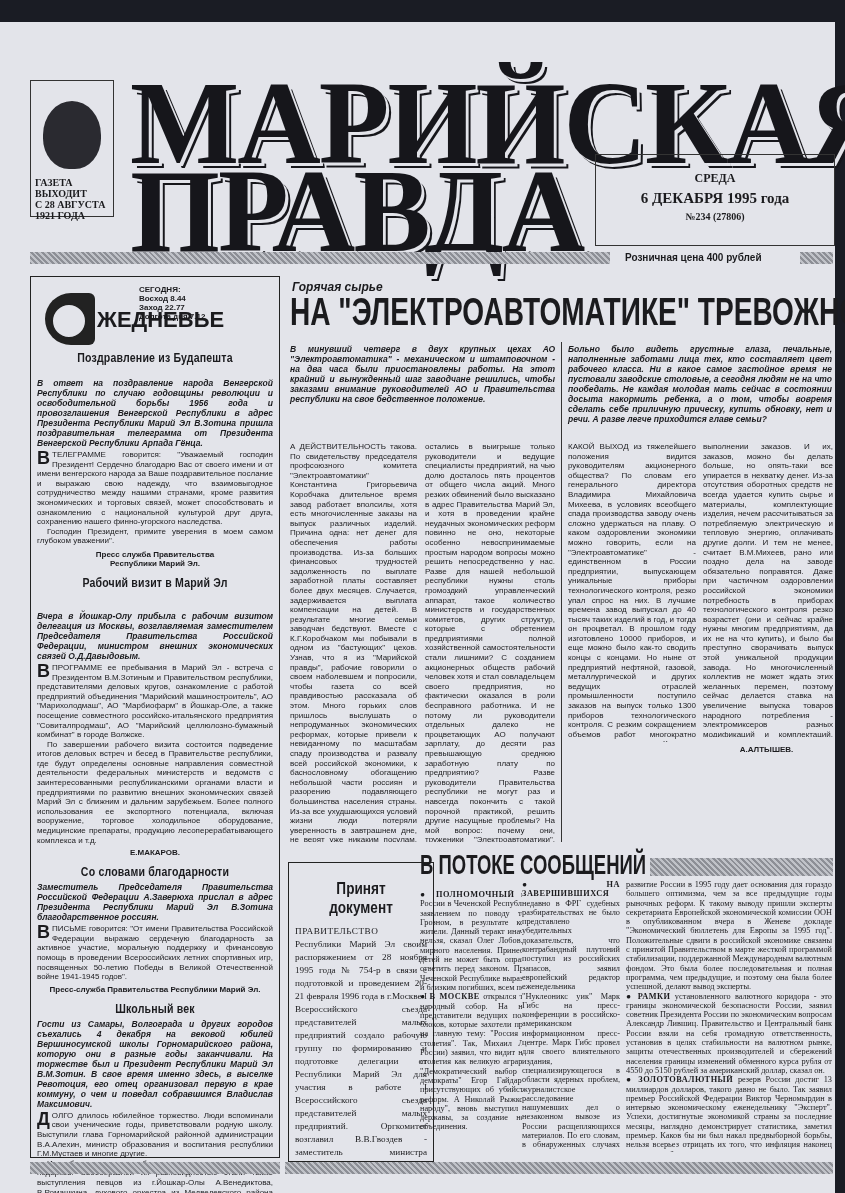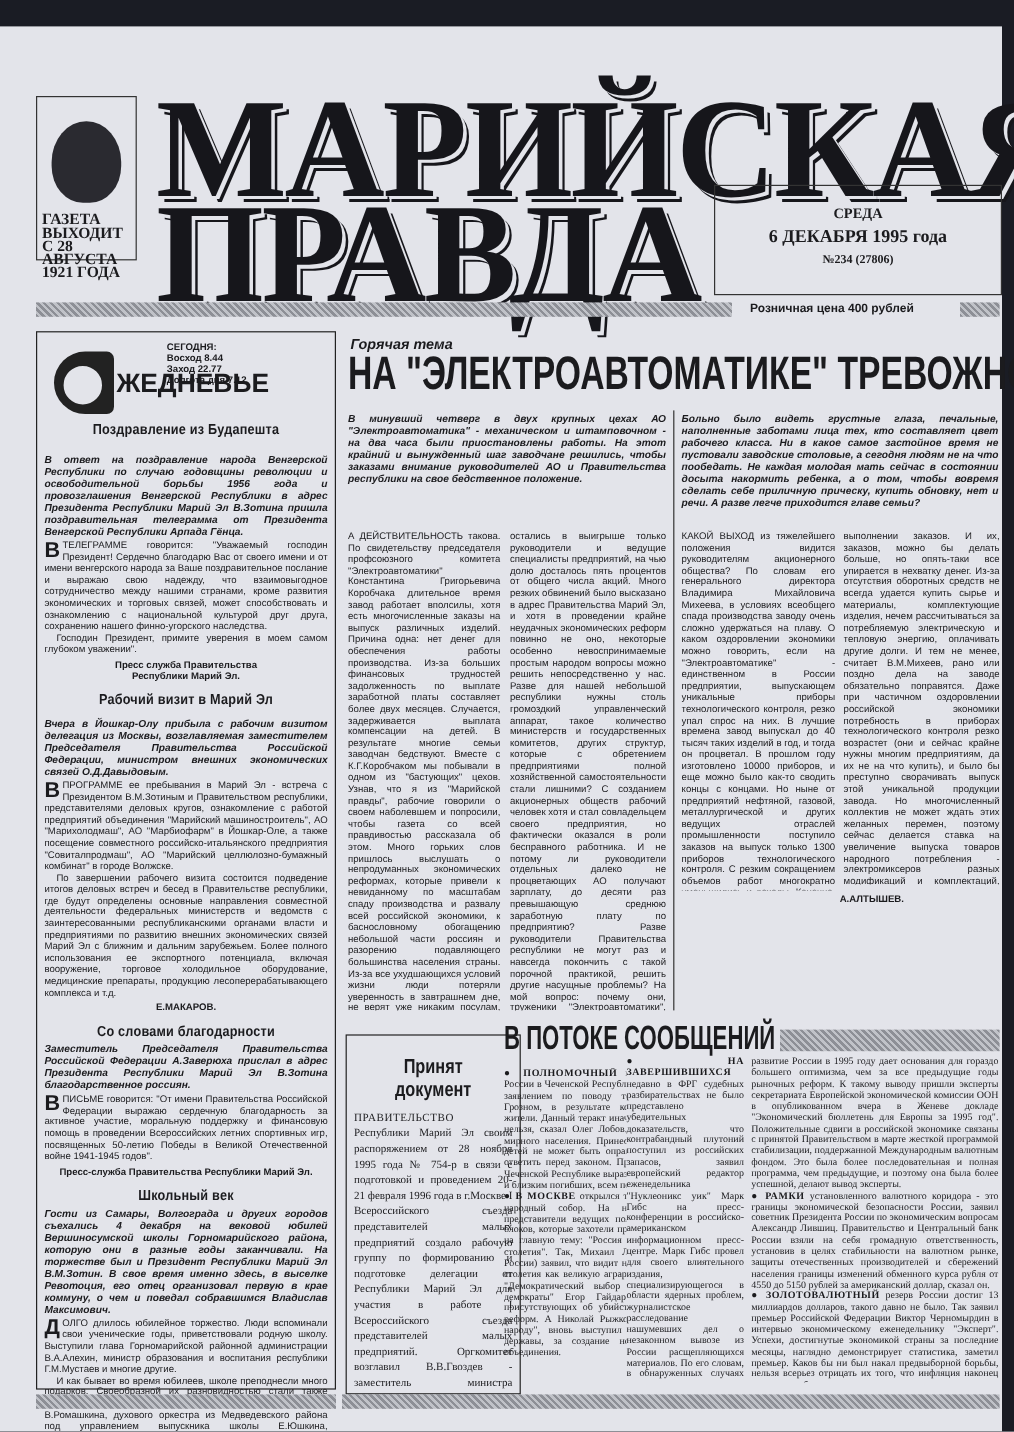--- a/index.html
+++ b/index.html
@@ -1,21 +1,21 @@
 <!DOCTYPE html>
 <html><head>
 <meta charset="utf-8">
 <style>
   html, body { margin:0; padding:0; }
   body { width:845px; height:1193px; background:#1a1c24; position:relative; overflow:hidden; font-family:"Liberation Sans", sans-serif; color:#1b1b1e; }
   .page { position:absolute; left:0; top:22px; width:835px; height:1171px; background:#e3e4ea; }
   .abs { position:absolute; }
   .masthead-box { left:30px; top:58px; width:82px; height:135px; border:1px solid #333; }
   .emblem { left:12px; top:20px; width:58px; height:68px; border-radius:50% 50% 45% 45%; background:#2a2a30; }
-  .founded { left:4px; top:96px; width:76px; font-family:"Liberation Serif", serif; font-size:13px; line-height:11px; font-weight:bold; }
+  .founded { left:4px; top:96px; width:76px; font-family:"Liberation Serif", serif; font-size:10px; line-height:11px; font-weight:bold; }
   .title { left:130px; font-family:"Liberation Serif", serif; font-weight:900; font-size:118px; line-height:100px; letter-spacing:-2px; color:#16161b; text-shadow:3px 3px 0 #e3e4ea, 5px 5px 0 #16161b; transform:scaleX(0.98); transform-origin:left; }
   .title1 { top:52px; }
   .title2 { top:140px; }
   .date-box { left:595px; top:132px; width:238px; height:90px; border:1px solid #333; text-align:center; font-family:"Liberation Serif", serif; font-weight:bold; }
   .date-box .dow { font-size:12px; margin-top:16px; }
   .date-box .date { font-size:15px; margin-top:4px; }
   .date-box .issue { font-size:10px; margin-top:4px; }
   .stripe { background:repeating-linear-gradient(45deg,#8d8f96 0 2px,#c0c2c8 2px 4px); }
   .price { left:625px; top:230px; font-size:10px; font-weight:bold; }
   .col-text { font-size:8px; line-height:9.6px; text-align:justify; }
@@ -86,21 +86,21 @@
       <div class="col-text" style="margin-top:2px;">
         <span class="dropcap">В</span><span>ТЕЛЕГРАММЕ говорится: "Уважаемый господин Президент! Сердечно благодарю Вас от своего имени и от имени венгерского народа за Ваше поздравительное послание и выражаю свою надежду, что взаимовыгодное сотрудничество между нашими странами, кроме развития экономических и торговых связей, может способствовать и ознакомлению с национальной культурой друг друга, сохранению нашего финно-угорского наследства.</span>
       </div>
       <div class="col-text" style="text-indent:10px;">Господин Президент, примите уверения в моем самом глубоком уважении".</div>
       <div class="sign" style="margin-top:4px;">
         <div>Пресс служба Правительства</div>
         <div>Республики Марий Эл.</div>
       </div>
 
       <div class="sec-head" style="margin-top:8px;">Рабочий визит в Марий Эл</div>
-      <div class="italic-lede" style="margin-top:8px;">Вчера в Йошкар-Олу прибыла с рабочим визитом делегация из Москвы, возглавляемая заместителем Председателя Правительства Российской Федерации, министром внешних экономических связей О.Д.Давыдовым.</div>
+      <div class="italic-lede" style="margin-top:21px;">Вчера в Йошкар-Олу прибыла с рабочим визитом делегация из Москвы, возглавляемая заместителем Председателя Правительства Российской Федерации, министром внешних экономических связей О.Д.Давыдовым.</div>
       <div class="col-text" style="margin-top:2px;">
         <span class="dropcap">В</span><span>ПРОГРАММЕ ее пребывания в Марий Эл - встреча с Президентом В.М.Зотиным и Правительством республики, представителями деловых кругов, ознакомление с работой предприятий объединения "Марийский машиностроитель", АО "Марихолодмаш", АО "Марбиофарм" в Йошкар-Оле, а также посещение совместного российско-итальянского предприятия "Совиталпродмаш", АО "Марийский целлюлозно-бумажный комбинат" в городе Волжске.</span>
       </div>
       <div class="col-text" style="text-indent:10px;">По завершении рабочего визита состоится подведение итогов деловых встреч и бесед в Правительстве республики, где будут определены основные направления совместной деятельности федеральных министерств и ведомств с заинтересованными республиканскими органами власти и предприятиями по развитию внешних экономических связей Марий Эл с ближним и дальним зарубежьем. Более полного использования ее экспортного потенциала, включая вооружение, торговое холодильное оборудование, медицинские препараты, продукцию лесоперерабатывающего комплекса и т.д.</div>
       <div class="sign" style="margin-top:3px;">Е.МАКАРОВ.</div>
 
       <div class="sec-head" style="margin-top:8px;">Со словами благодарности</div>
       <div class="italic-lede" style="margin-top:3px;">Заместитель Председателя Правительства Российской Федерации А.Заверюха прислал в адрес Президента Республики Марий Эл В.Зотина благодарственное россиян.</div>
       <div class="col-text" style="margin-top:2px;">
         <span class="dropcap">В</span><span>ПИСЬМЕ говорится: "От имени Правительства Российской Федерации выражаю сердечную благодарность за активное участие, моральную поддержку и финансовую помощь в проведении Всероссийских летних спортивных игр, посвященных 50-летию Победы в Великой Отечественной войне 1941-1945 годов".</span>
@@ -112,32 +112,32 @@
       <div class="col-text" style="margin-top:2px;">
         <span class="dropcap">Д</span><span>ОЛГО длилось юбилейное торжество. Люди вспоминали свои ученические годы, приветствовали родную школу. Выступили глава Горномарийской районной администрации В.А.Алехин, министр образования и воспитания республики Г.М.Мустаев и многие другие.</span>
       </div>
       <div class="col-text" style="text-indent:10px;">И как бывает во время юбилеев, школе преподнесли много подарков. Своеобразной их разновидностью стали также выступления певцов из г.Йошкар-Олы А.Венедиктова, В.Ромашкина, духового оркестра из Медведевского района под управлением выпускника школы Е.Юшкина, горномарийского ансамбля "Аяр" и учащихся школы-юбиляра.</div>
       <div class="sign" style="margin-top:3px;">О.ЛЕТОВ.</div>
 
     </div>
   </div>
   <div class="abs stripe" style="left:30px; top:1140px; width:250px; height:12px;"></div>
 
-  <div class="abs hot-kicker">Горячая тема</div>
+  <div class="abs hot-kicker">Горячая сырье</div>
   <div class="abs main-head">НА "ЭЛЕКТРОАВТОМАТИКЕ" ТРЕВОЖНО</div>
 
   <div class="abs italic-lede" style="left:290px; top:322px; width:265px;">В минувший четверг в двух крупных цехах АО "Электроавтоматика" - механическом и штамповочном - на два часа были приостановлены работы. На этот крайний и вынужденный шаг заводчане решились, чтобы заказами внимание руководителей АО и Правительства республики на свое бедственное положение.</div>
   <div class="abs italic-lede" style="left:568px; top:322px; width:264px;">Больно было видеть грустные глаза, печальные, наполненные заботами лица тех, кто составляет цвет рабочего класса. Ни в какое самое застойное время не пустовали заводские столовые, а сегодня людям не на что пообедать. Не каждая молодая мать сейчас в состоянии досыта накормить ребенка, а о том, чтобы вовремя сделать себе приличную прическу, купить обновку, нет и речи. А разве легче приходится главе семьи?</div>
   <div class="abs vrule" style="left:561px; top:320px; height:500px;"></div>
 
   <div class="abs col-text" style="left:290px; top:420px; width:127px; height:400px; overflow:hidden;">А ДЕЙСТВИТЕЛЬНОСТЬ такова. По свидетельству председателя профсоюзного комитета "Электроавтоматики" Константина Григорьевича Коробчака длительное время завод работает вполсилы, хотя есть многочисленные заказы на выпуск различных изделий. Причина одна: нет денег для обеспечения работы производства. Из-за больших финансовых трудностей задолженность по выплате заработной платы составляет более двух месяцев. Случается, задерживается выплата компенсации на детей. В результате многие семьи заводчан бедствуют. Вместе с К.Г.Коробчаком мы побывали в одном из "бастующих" цехов. Узнав, что я из "Марийской правды", рабочие говорили о своем наболевшем и попросили, чтобы газета со всей правдивостью рассказала об этом. Много горьких слов пришлось выслушать о непродуманных экономических реформах, которые привели к невиданному по масштабам спаду производства и развалу всей российской экономики, к баснословному обогащению небольшой части россиян и разорению подавляющего большинства населения страны. Из-за все ухудшающихся условий жизни люди потеряли уверенность в завтрашнем дне, не верят уже никаким посулам, что жизнь когда-нибудь улучшится. Не дало обещанных благ и разгосударствление десятилетиями накапливаемой собственности. За счет приватизации</div>
   <div class="abs col-text" style="left:425px; top:420px; width:130px; height:400px; overflow:hidden;">остались в выигрыше только руководители и ведущие специалисты предприятий, на чью долю досталось пять процентов от общего числа акций. Много резких обвинений было высказано в адрес Правительства Марий Эл, и хотя в проведении крайне неудачных экономических реформ повинно не оно, некоторые особенно невоспринимаемые простым народом вопросы можно решить непосредственно у нас. Разве для нашей небольшой республики нужны столь громоздкий управленческий аппарат, такое количество министерств и государственных комитетов, других структур, которые с обретением предприятиями полной хозяйственной самостоятельности стали лишними? С созданием акционерных обществ рабочий человек хотя и стал совладельцем своего предприятия, но фактически оказался в роли бесправного работника. И не потому ли руководители отдельных далеко не процветающих АО получают зарплату, до десяти раз превышающую среднюю заработную плату по предприятию? Разве руководители Правительства республики не могут раз и навсегда покончить с такой порочной практикой, решить другие насущные проблемы? На мой вопрос: почему они, труженики "Электроавтоматики", не пригласили на нашу встречу кого-либо из руководителей Правительства Марий Эл, услышал в ответ: а они не приходят к нам, боятся услышать то, что о них говорят в народе.</div>
   <div class="abs col-text" style="left:568px; top:420px; width:128px; height:300px; overflow:hidden;">КАКОЙ ВЫХОД из тяжелейшего положения видится руководителям акционерного общества? По словам его генерального директора Владимира Михайловича Михеева, в условиях всеобщего спада производства заводу очень сложно удержаться на плаву. О каком оздоровлении экономики можно говорить, если на "Электроавтоматике" - единственном в России предприятии, выпускающем уникальные приборы технологического контроля, резко упал спрос на них. В лучшие времена завод выпускал до 40 тысяч таких изделий в год, и тогда он процветал. В прошлом году изготовлено 10000 приборов, и еще можно было как-то сводить концы с концами. Но ныне от предприятий нефтяной, газовой, металлургической и других ведущих отраслей промышленности поступило заказов на выпуск только 1300 приборов технологического контроля. С резким сокращением объемов работ многократно уменьшились и доходы. Конечно, на "Электроавтоматике", кроме производства основной продукции, делается все возможное для загрузки цехов любыми заказами. К примеру, только в одном из цехов в ноябре выпущено не основной продукции на 18 миллионов рублей. Два миллиона из них выделены на выплату рабочим и специалистам, участвующим в</div>
   <div class="abs col-text" style="left:703px; top:420px; width:130px; height:295px; overflow:hidden;">выполнении заказов. И их, заказов, можно бы делать больше, но опять-таки все упирается в нехватку денег. Из-за отсутствия оборотных средств не всегда удается купить сырье и материалы, комплектующие изделия, нечем рассчитываться за потребляемую электрическую и тепловую энергию, оплачивать другие долги. И тем не менее, считает В.М.Михеев, рано или поздно дела на заводе обязательно поправятся. Даже при частичном оздоровлении российской экономики потребность в приборах технологического контроля резко возрастет (они и сейчас крайне нужны многим предприятиям, да их не на что купить), и было бы преступно сворачивать выпуск этой уникальной продукции завода. Но многочисленный коллектив не может ждать этих желанных перемен, поэтому сейчас делается ставка на увеличение выпуска товаров народного потребления - электромиксеров разных модификаций и комплектаций, электрорубанков, товаров спортивно-технического назначения, детских игрушек и других. И будем надеяться на то, что еще недавно экономически крепкое предприятие республики найдет выходы к полноценной жизни. В этом ему должно помочь и Правительство Марий Эл.</div>
-  <div class="abs sign" style="left:660px; top:723px; width:133px;">А.АЛТЫШЕВ.</div>
+  <div class="abs sign" style="left:700px; top:723px; width:133px;">А.АЛТЫШЕВ.</div>
 
   <div class="abs doc-box">
     <div class="doc-head">
       <div>Принят</div>
       <div>документ</div>
     </div>
     <div class="doc-body">
       <div style="text-align:left; letter-spacing:0.5px;">ПРАВИТЕЛЬСТВО</div>
       <div>Республики Марий Эл своим распоряжением от 28 ноября 1995 года № 754-р в связи с подготовкой и проведением 20-21 февраля 1996 года в г.Москве I Всероссийского съезда представителей малых предприятий создало рабочую группу по формированию и подготовке делегации от Республики Марий Эл для участия в работе I Всероссийского съезда представителей малых предприятий. Оргкомитет возглавил В.В.Гвоздев - заместитель министра экономики.</div>
     </div>

